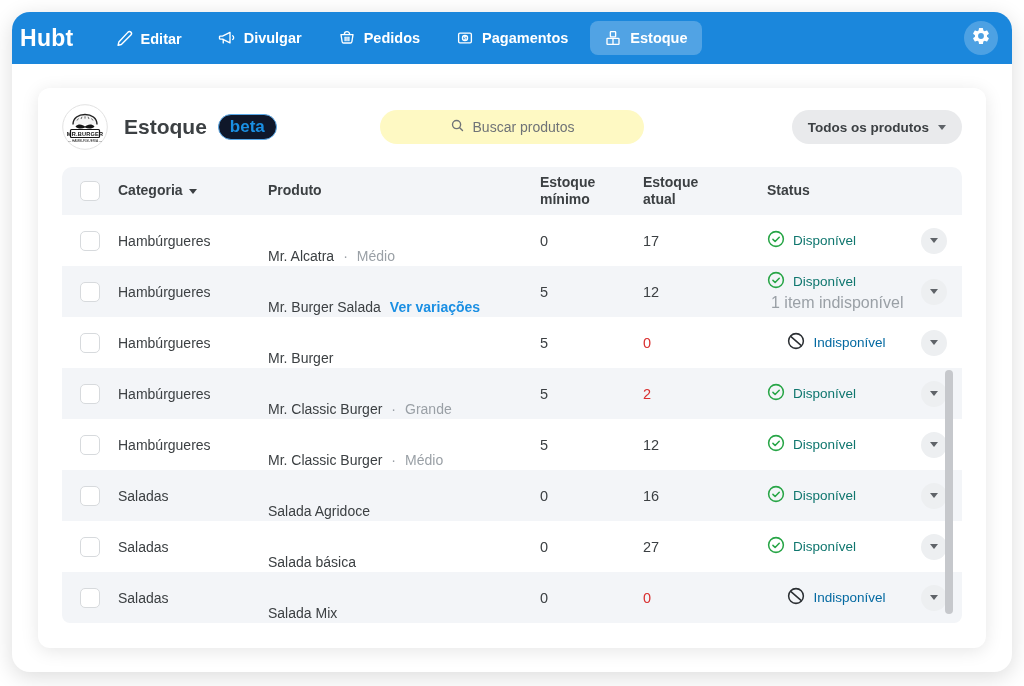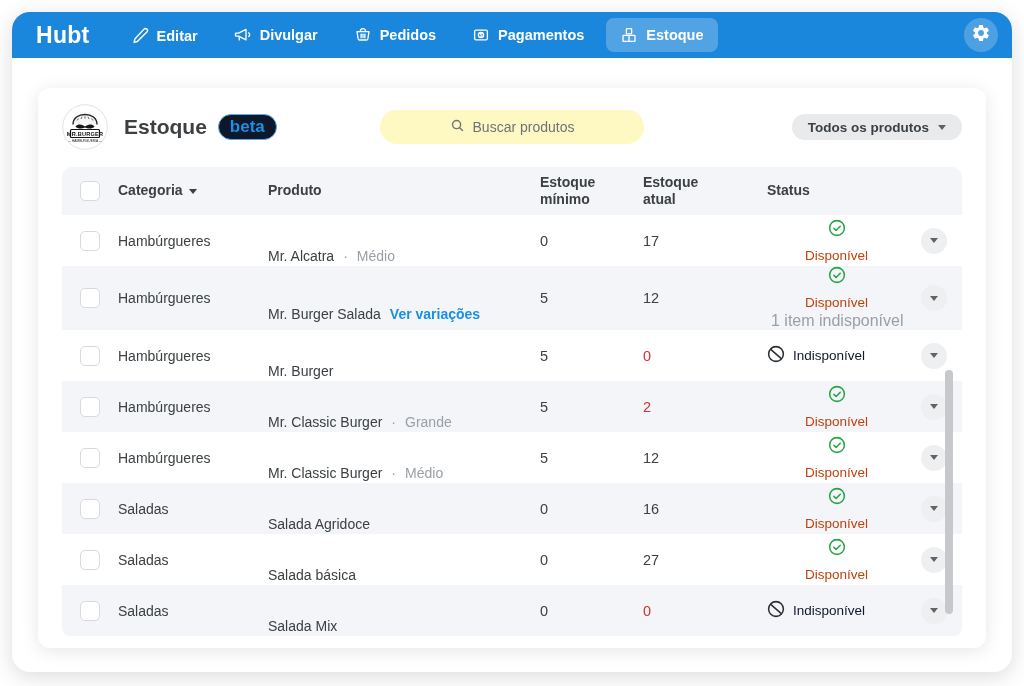--- a/index.html
+++ b/index.html
@@ -3,22 +3,22 @@
 <meta charset="utf-8">
 <style>
   * { margin:0; padding:0; box-sizing:border-box; }
   html,body { width:1024px; height:686px; background:#ffffff; overflow:hidden;
     font-family:"Liberation Sans", sans-serif; }
 
   .window { position:absolute; left:12px; top:12px; width:1000px; height:660px;
     background:#ffffff; border-radius:18px; box-shadow:0 5px 22px rgba(0,0,0,.14); }
 
   
-  .topbar { height:46px; background:#1b87dc; border-radius:18px 18px 0 0;
-    display:flex; align-items:center; padding:0 14px 0 24px; }
+  .topbar { height:52px; background:#1b87dc; border-radius:18px 18px 0 0;
+    display:flex; align-items:center; padding:0 14px 0 8px; }
   .logo { color:#fff; font-size:23px; font-weight:800; letter-spacing:.3px; margin-right:28px; }
   .nav { display:flex; align-items:flex-end; gap:8px; }
   .nav-item { display:flex; align-items:center; gap:8px; color:#fff; font-size:14.5px;
     font-weight:700; padding:8px 14px; border-radius:8px; cursor:pointer; white-space:nowrap; }
   .nav-item.active { background:rgba(255,255,255,.24); }
   .nav-item svg { display:block; }
   .gear-btn { margin-left:auto; width:34px; height:34px; border-radius:50%;
     background:rgba(255,255,255,.22); display:flex; align-items:center; justify-content:center; cursor:pointer; }
 
   
@@ -27,21 +27,21 @@
     padding:16px 24px 0; }
 
   .card-header { position:relative; display:flex; align-items:center; height:46px; margin-bottom:17px; }
   .brand-logo { width:46px; height:46px; margin-right:16px; flex:0 0 auto; }
   .page-title { font-size:21px; font-weight:700; color:#3c4043; }
   .beta-badge { display:inline-flex; margin-left:11px; padding:2px 11px; border:1.5px solid #5aa9e8;
     color:#1a8fe3; border-radius:13px; font-size:17px; font-weight:600; background:#0f172a; }
   .search-pill { position:absolute; left:50%; transform:translateX(-50%); width:264px; height:34px;
     background:#fef9c3; border-radius:17px; display:flex; align-items:center; justify-content:center;
     gap:8px; color:#6f7377; font-size:14px; cursor:text; }
-  .filter-pill { margin-left:auto; height:26px; background:#e9eaec; border-radius:17px;
+  .filter-pill { margin-left:auto; height:34px; background:#e9eaec; border-radius:17px;
     display:flex; align-items:center; gap:9px; padding:0 16px; font-size:13.5px; font-weight:600;
     color:#3c4043; cursor:pointer; white-space:nowrap; }
 
   
   .table { border-radius:10px 10px 8px 8px; overflow:hidden; }
   .tr { display:grid; grid-template-columns:56px 150px 272px 103px 110px 1fr 56px;
     align-items:center; min-height:51px; background:#fff; }
   .tr.alt, .tr.head { background:#f3f5f8; }
   .tr.head { min-height:48px; }
   .th { font-size:14px; font-weight:700; color:#3c4043; line-height:1.25; }
@@ -50,22 +50,22 @@
     border:1.5px solid #d7dadd; border-radius:5px; cursor:pointer; }
   .cell { font-size:14px; color:#3c4043; }
   .product-cell { display:flex; align-items:center; gap:9px;margin-top:31px; }
   .dot-sep { color:#9aa0a6; }
   .variant { color:#9aa0a6; }
   .variations-link { color:#1a8fe3; font-weight:700; cursor:pointer; }
   .num { font-size:14.5px; color:#3c4043; }
   .num.low { color:#d92f2f; }
   .status-cell { padding-left:14px; }
   .status-line { display:flex; align-items:center; gap:8px; font-size:13.5px; font-weight:500; }
-  .status-line.available { color:#c2410c;flex-direction:column; }
-  .status-line.unavailable { color:#0f172a; }
+  .status-line.available { color:#0f766e; }
+  .status-line.unavailable { color:#0369a1;justify-content:center; }
   .status-sub { font-size:16px; color:#9aa0a6; margin-top:2px; margin-left:4px; }
   .action-btn { width:26px; height:26px; border-radius:50%; background:#edeff1;
     display:flex; align-items:center; justify-content:center; margin:0 auto; cursor:pointer; }
   .caret { width:0; height:0; border-left:4.5px solid transparent; border-right:4.5px solid transparent;
     border-top:5.5px solid #5f6368; }
   .sort-caret { display:inline-block; vertical-align:middle; margin-left:6px;
     width:0; height:0; border-left:4.5px solid transparent; border-right:4.5px solid transparent;
     border-top:5.5px solid #3c4043; }
 
   .scrollbar-thumb { position:absolute; right:33px; top:282px; width:8px; height:244px;

